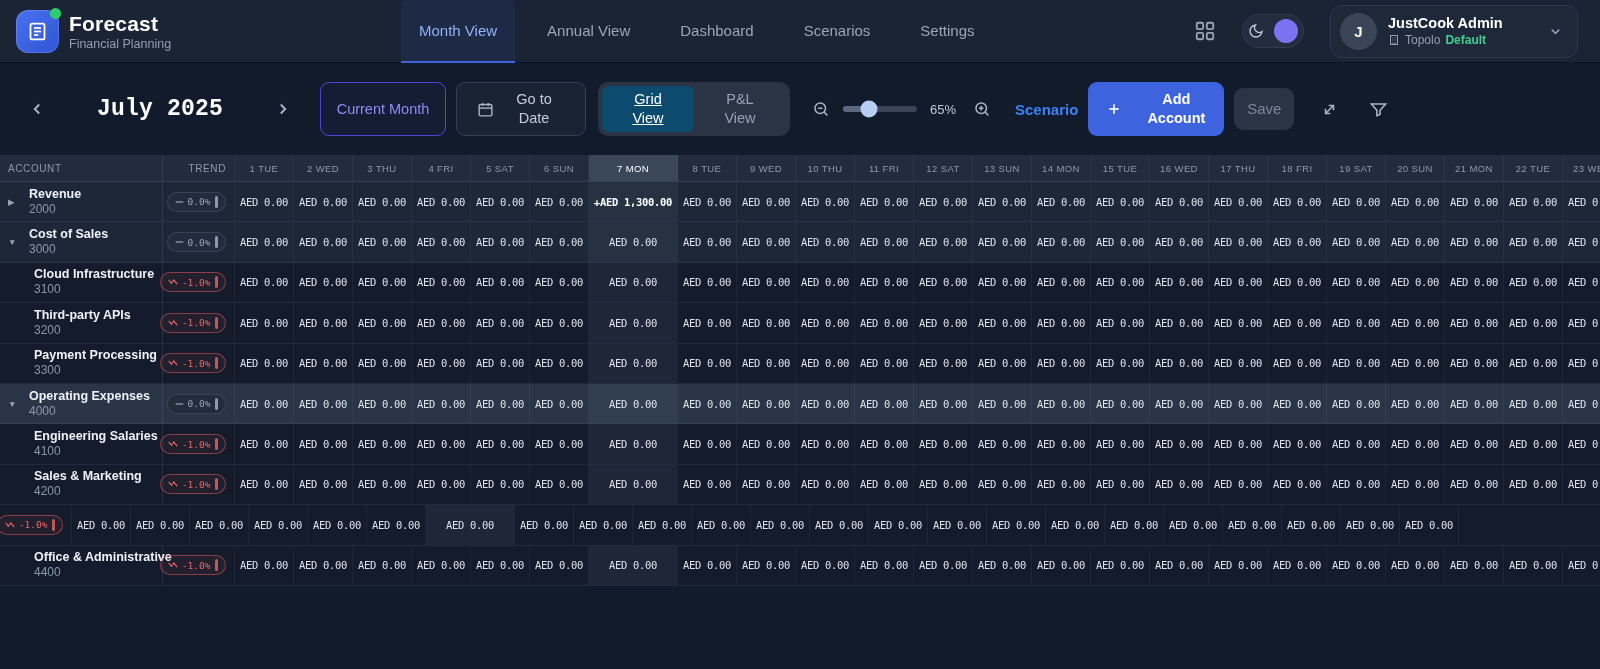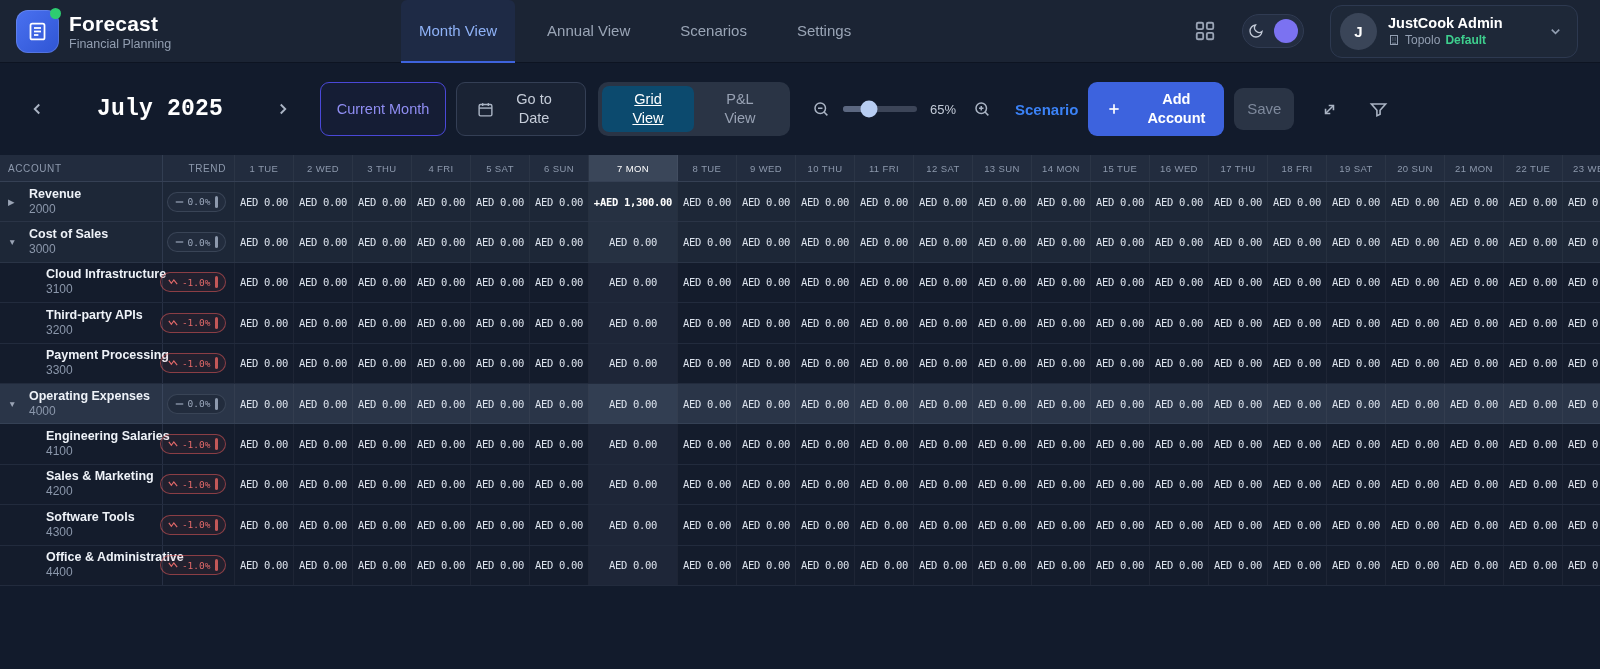--- a/index.html
+++ b/index.html
@@ -62,21 +62,21 @@
   .tcell { flex:none; border-right:1px solid rgba(255,255,255,.045); display:flex; align-items:center; }
   .c-account { width:163px; border-right:1px solid rgba(130,145,175,.18); }
   .c-trend { width:72px; justify-content:flex-end; padding-right:8px; }
   .c-day { width:59px; justify-content:center; }
   .c-day.today { width:89px; box-shadow:inset 0 0 0 999px rgba(165,180,210,.075); }
   .hlabel { font-size:10px; font-weight:400; color:#8d99ad; letter-spacing:.6px; }
   .thead .c-account { padding-left:8px; }
   .thead .c-day { font-size:9.5px; letter-spacing:.4px; }
   .thead .c-day.today { background:#3a4659; color:#fff; box-shadow:none; }
   .acct { padding-left:8px; gap:0; }
-  .child .acct { padding-left:46px; }
+  .child .acct { padding-left:34px; }
   .arrow { width:21px; font-size:8.5px; color:#9aa4b5; cursor:pointer; flex:none; }
   .acct-name { font-size:12.5px; font-weight:700; color:#eef2f8; line-height:1.2; white-space:nowrap; }
   .acct-code { font-size:12px; color:#8b97ab; line-height:1.25; }
   .pill { display:inline-flex; align-items:center; gap:4px; padding:3px 7px; border-radius:999px; font-family:"DejaVu Sans Mono",monospace; font-size:9.5px; }
   .pill.flat { background:#222c3d; border:1px solid rgba(150,165,190,.2); color:#9aa6ba; }
   .pill.down { background:rgba(225,90,90,.07); border:1px solid rgba(225,90,90,.55); color:#e26969; }
   .p-bar { width:3.5px; height:12px; border-radius:2px; }
   .flat .p-bar { background:#8d99ad; }
   .down .p-bar { background:#c25858; }
   .p-ic { display:flex; align-items:center; }
@@ -103,20 +103,21 @@
       </div>
       <div>
         <div class="brand-name">Forecast</div>
         <div class="brand-sub">Financial Planning</div>
       </div>
     </div>
 
     <nav class="tabs">
       <div class="tab active">Month View</div>
       <div class="tab">Annual View</div>
+      <div class="tab">Dashboard</div>
       <div class="tab">Scenarios</div>
       <div class="tab">Settings</div>
     </nav>
 
     <div class="topbar-right">
       <div class="icon-btn">
         <svg width="22" height="22" viewBox="0 0 24 24" fill="none" stroke="currentColor" stroke-width="2">
             <rect x="3" y="3" width="7" height="7" rx="1.5"></rect>
             <rect x="14" y="3" width="7" height="7" rx="1.5"></rect>
             <rect x="3" y="14" width="7" height="7" rx="1.5"></rect>
@@ -596,26 +597,20 @@
         <div class="tcell c-day val">AED 0.00</div>
         <div class="tcell c-day val">AED 0.00</div>
         <div class="tcell c-day val">AED 0.00</div>
         <div class="tcell c-day val">AED 0.00</div>
         <div class="tcell c-day val">AED 0.00</div>
         <div class="tcell c-day val">AED 0.00</div>
         <div class="tcell c-day val">AED 0.00</div>
         <div class="tcell c-day val">AED 0.00</div>
       </div>
       <div class="trow child">
-        <div class="tcell c-account acct">
-          <div class="">
-            <div class="acct-name">Software Tools</div>
-            <div class="acct-code">4300</div>
-          </div>
-        </div>
         <div class="tcell c-trend">
           <div class="pill down">
             <div class="p-ic">
               <svg width="10" height="8" viewBox="0 0 12 9" fill="none" stroke="#e26969" stroke-width="1.4">
                 <polyline points="1,2 4,6 7,2 11,7"></polyline>
               </svg>
             </div>
             <div class="p-val">-1.0%</div>
             <div class="p-bar"></div>
           </div>

